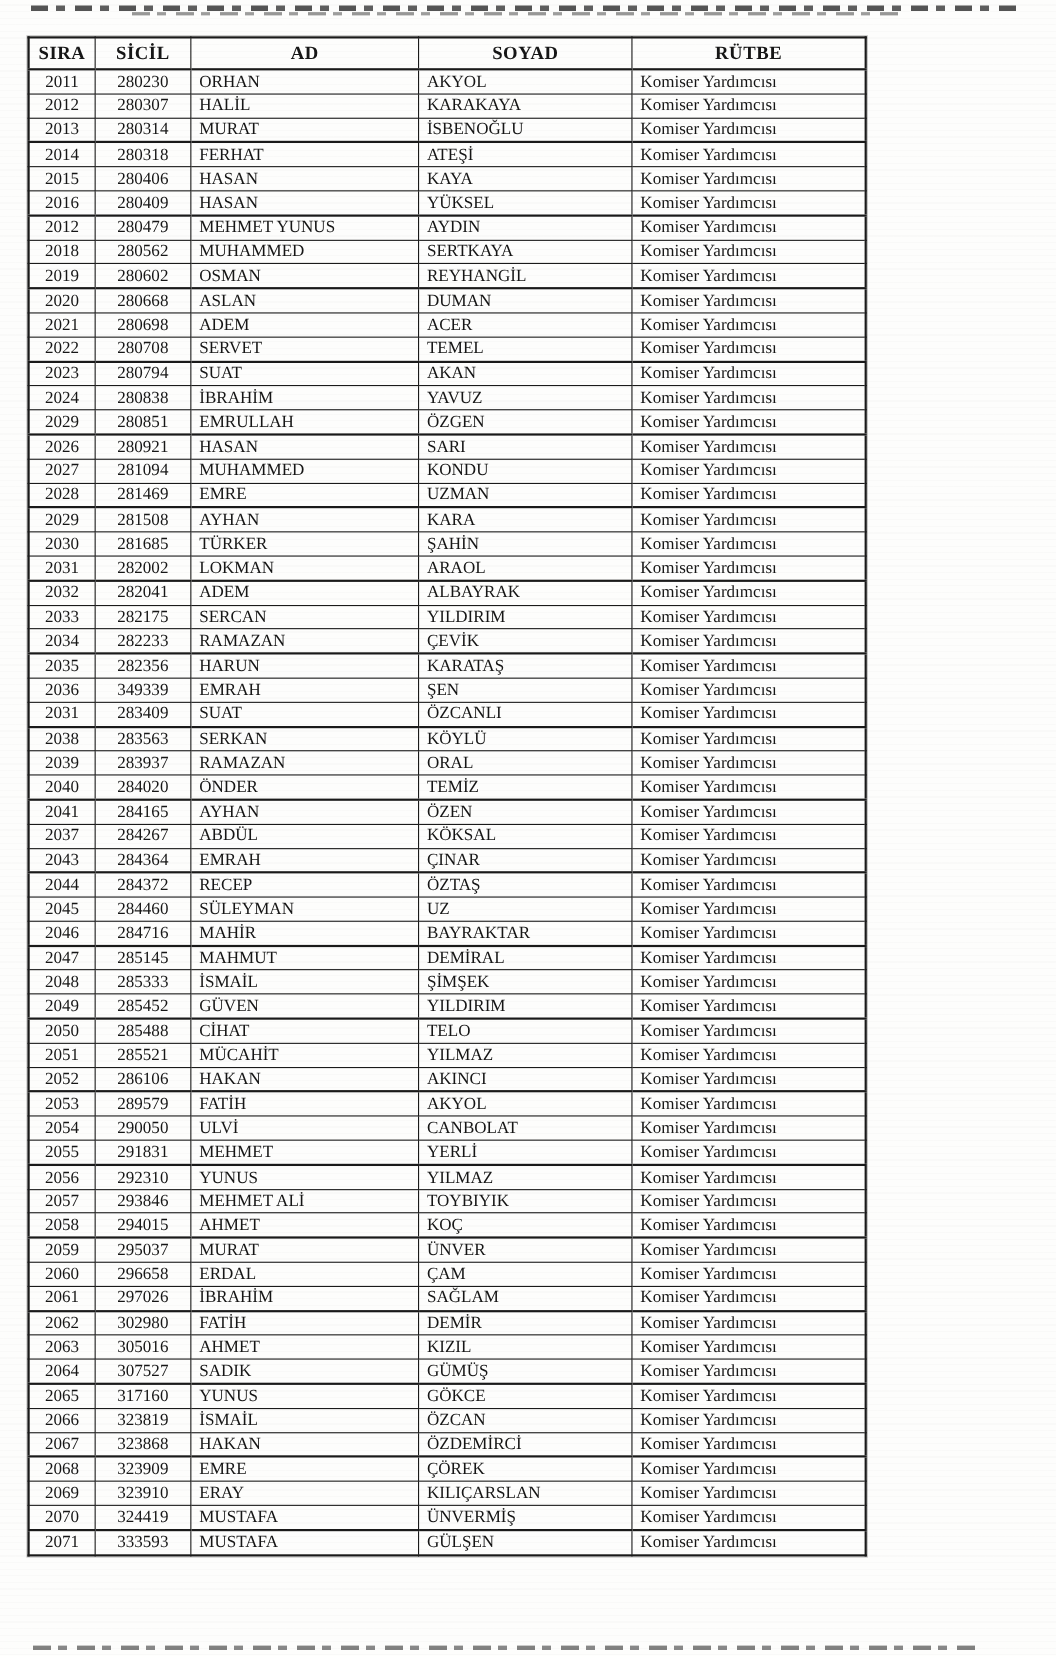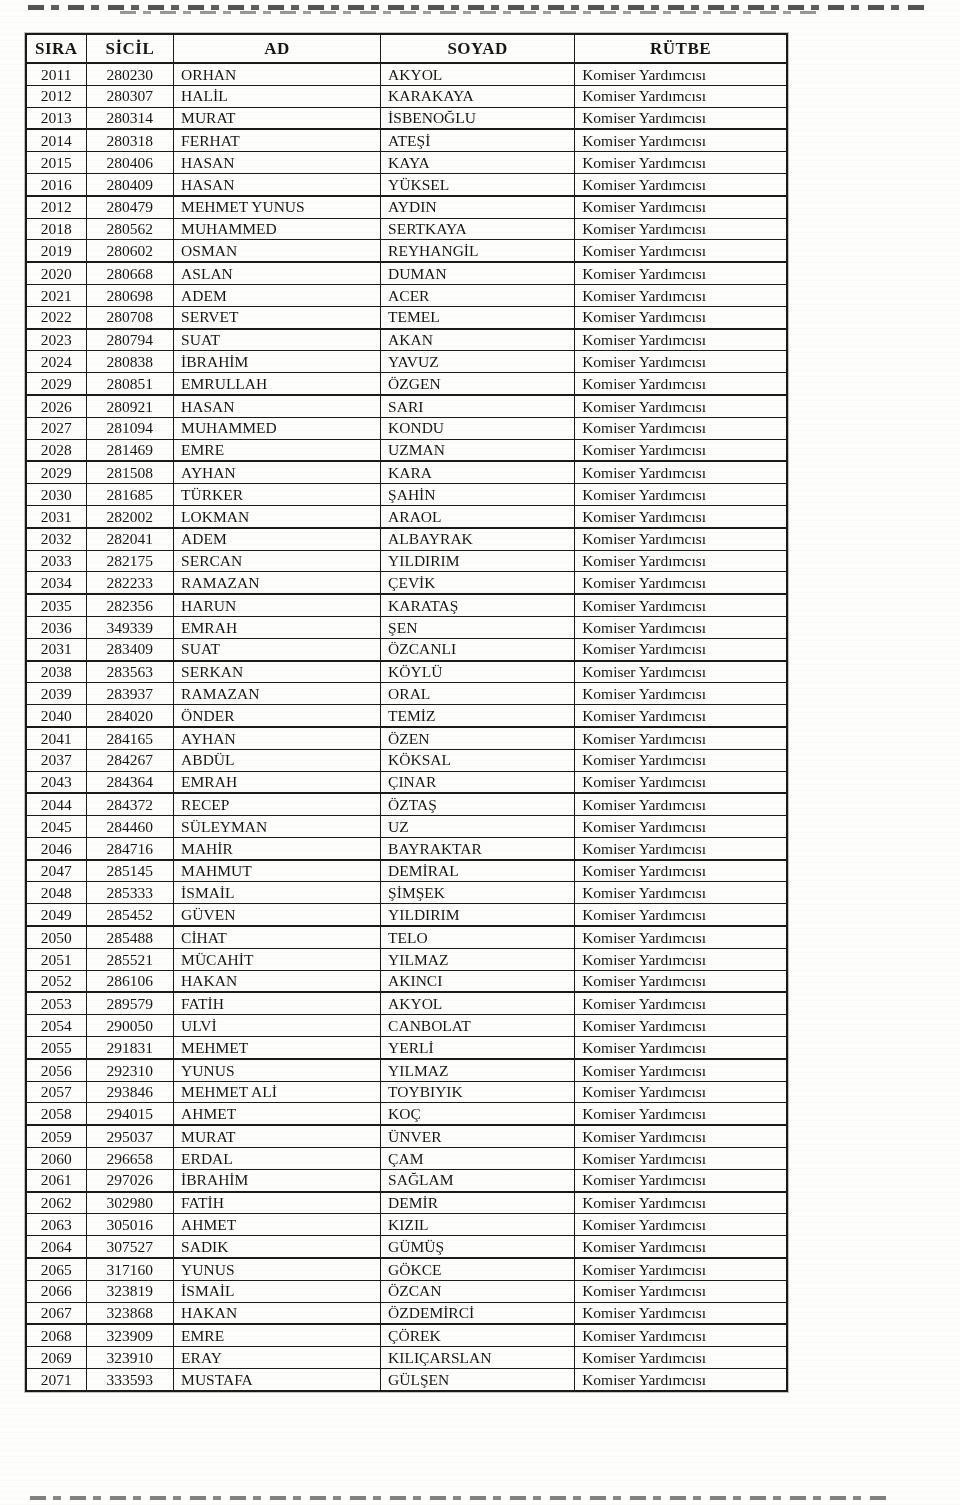--- a/index.html
+++ b/index.html
@@ -505,20 +505,27 @@
           <td class="c4">Komiser Yardımcısı</td>
         </tr>
         <tr>
           <td class="c0">2069</td>
           <td class="c1">323910</td>
           <td class="c2">ERAY</td>
           <td class="c3">KILIÇARSLAN</td>
           <td class="c4">Komiser Yardımcısı</td>
         </tr>
         <tr>
+          <td class="c0">2070</td>
+          <td class="c1">324419</td>
+          <td class="c2">MUSTAFA</td>
+          <td class="c3">ÜNVERMİŞ</td>
+          <td class="c4">Komiser Yardımcısı</td>
+        </tr>
+        <tr>
           <td class="c0">2071</td>
           <td class="c1">333593</td>
           <td class="c2">MUSTAFA</td>
           <td class="c3">GÜLŞEN</td>
           <td class="c4">Komiser Yardımcısı</td>
         </tr>
       </tbody>
   </table>
 </div>
 

